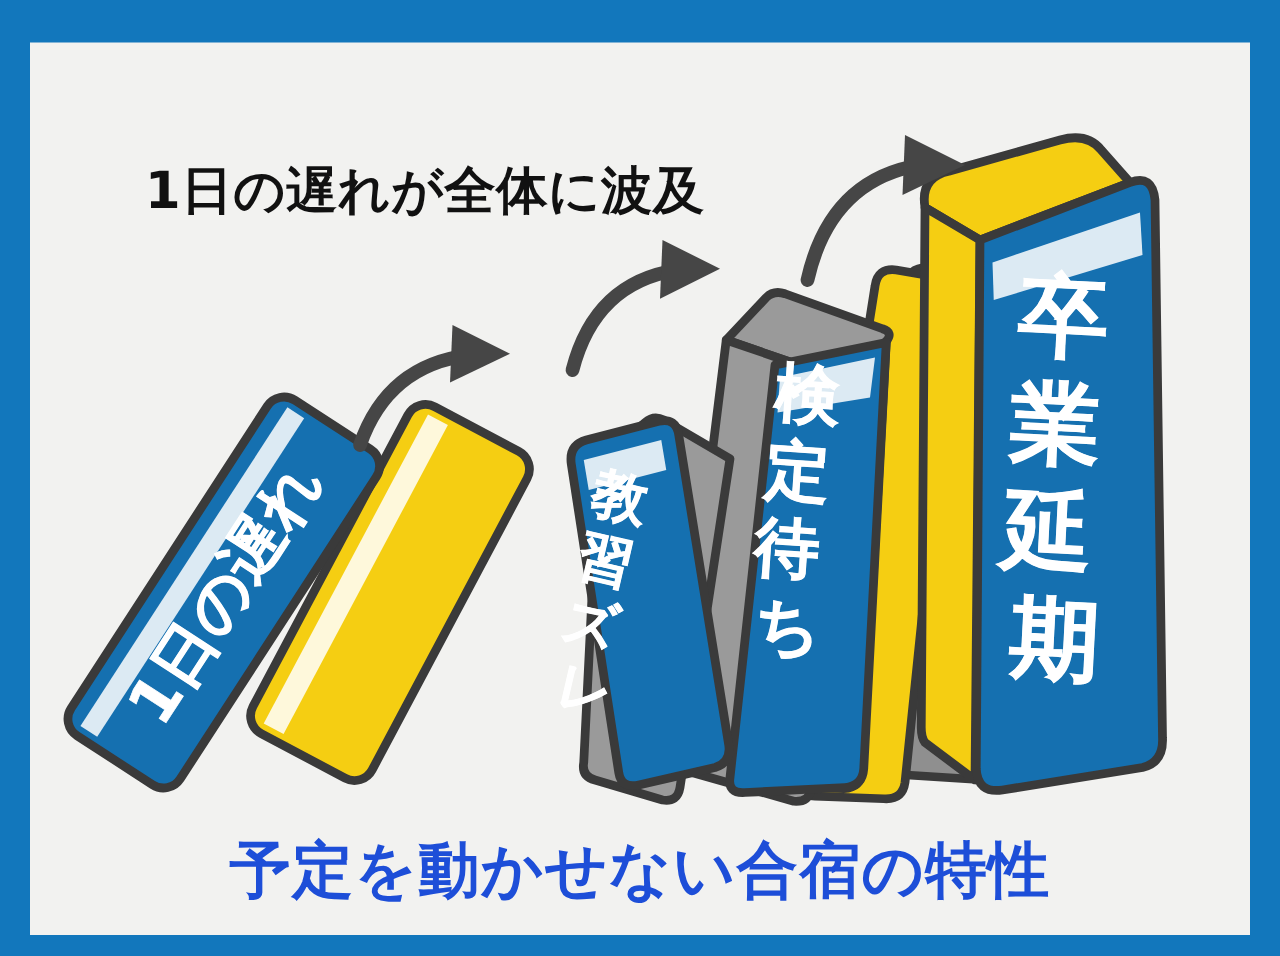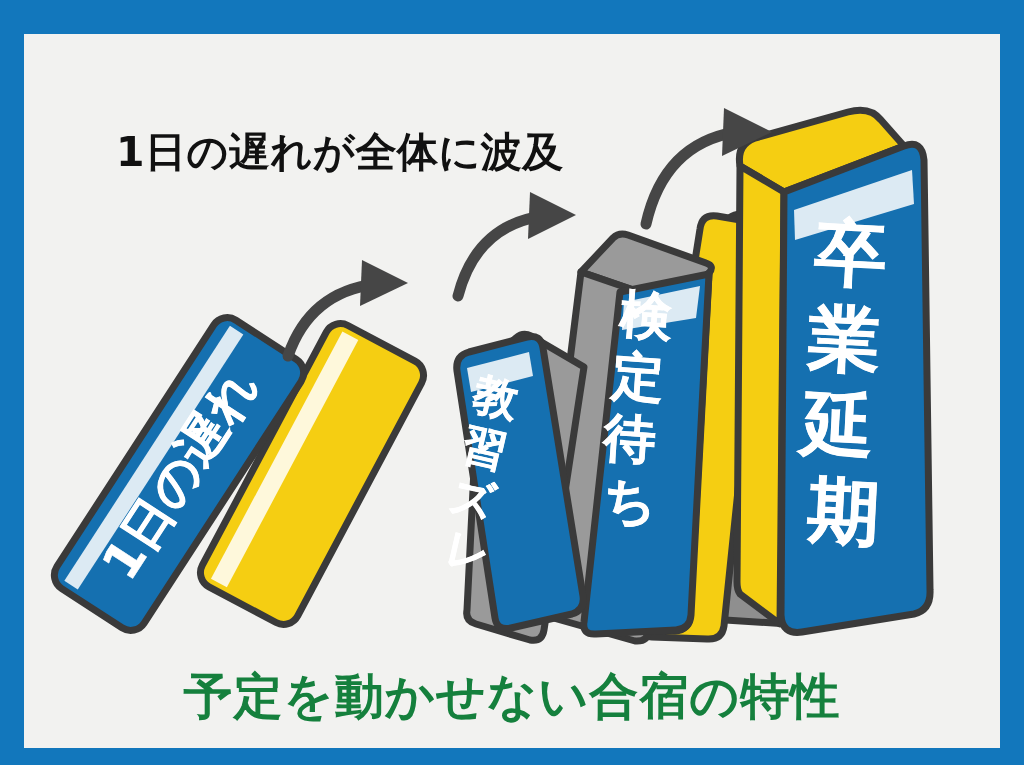--- a/index.html
+++ b/index.html
@@ -41,21 +41,21 @@
   }
   #caption {
     position: absolute;
     left: 0;
     right: 0;
     top: 638px;
     text-align: center;
     font-size: 49px;
     font-weight: 700;
     letter-spacing: 1px;
-    color: #15803d;
+    color: #1d4ed8;
     white-space: nowrap;
     line-height: 1;
   }
   #scene {
     position: absolute;
     left: 0;
     top: 0;
     width: 976px;
     height: 714px;
   }

